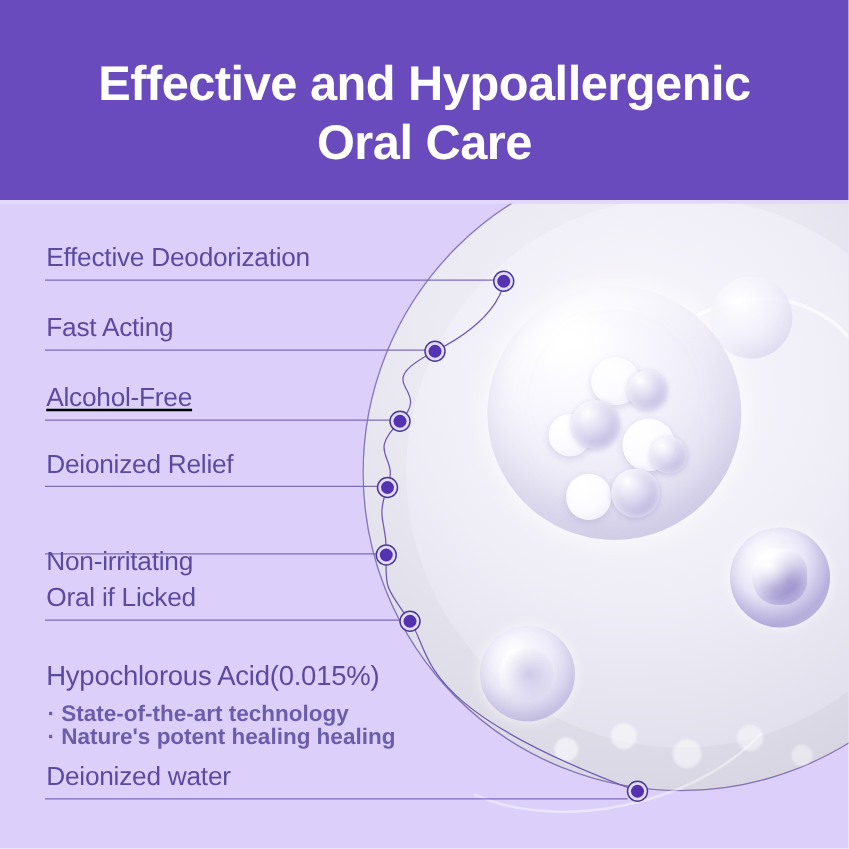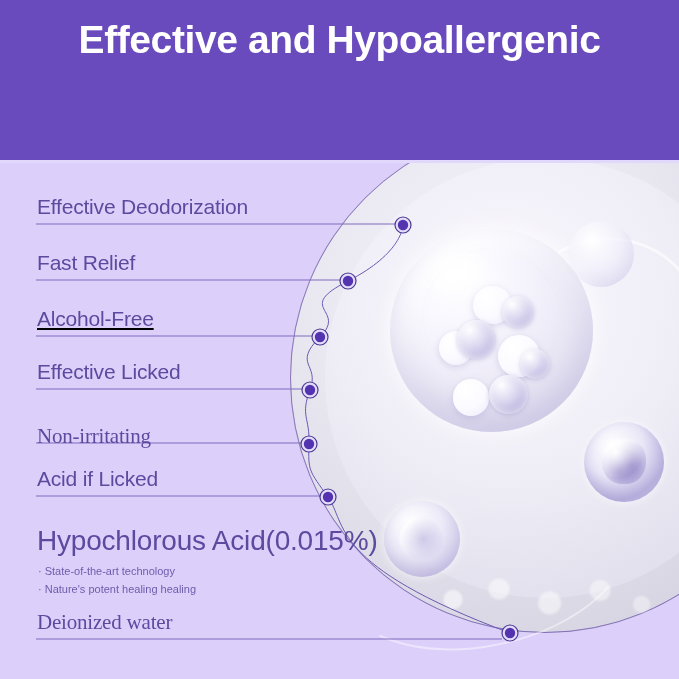--- a/index.html
+++ b/index.html
@@ -27,21 +27,21 @@
     box-sizing: border-box;
   }
   .header-rule {
     position: absolute;
     left: 0; top: 160px;
     width: 679px; height: 3px;
     background: #e2d8fc;
   }
   .header-title {
     position: absolute;
-    left: 0; top: 16px;
+    left: 0; top: 44px;
     width: 679px;
     text-align: center;
     color: #ffffff;
     font-size: 39px;
     font-weight: bold;
     line-height: 47px;
     letter-spacing: -0.4px;
   }
   .header-title .ln { display: block; }
 
@@ -224,52 +224,54 @@
     color: #5b4a9e;
     font-size: 21px;
     line-height: 24px;
     white-space: nowrap;
     letter-spacing: -0.2px;
   }
   .ingredient-title {
     position: absolute;
     left: 37px;
     color: #5b4a9e;
-    font-size: 28px;
+    font-size: 22px;
     line-height: 26px;
     white-space: nowrap;
     letter-spacing: -0.2px;
   }
   .ingredient-sub {
     position: absolute;
     left: 38px;
     color: #6c5dab;
-    font-size: 11px;
+    font-size: 18px;
     line-height: 18px;
     white-space: nowrap;
+    font-weight: bold;
   }
   .final-row {
     position: absolute;
     left: 37px;
     color: #5b4a9e;
     font-size: 21px;
     line-height: 24px;
     white-space: nowrap;
     letter-spacing: -0.2px;
   }
 </style>
 </head>
 <body>
 
 <div id="infographic" style="background: rgb(220, 208, 251);">
 
   <div class="header-band" style="background: rgb(106, 75, 189);"></div>
   <div class="header-rule"></div>
   <div class="header-title" style="color: rgb(255, 255, 255);">
     <span class="ln">Effective and Hypoallergenic</span>
+    <span class="ln">Oral Care</span>
   </div>
 
   <div class="art-layer">
     <div class="dish"></div>
     <div class="dish-inner"></div>
     <div class="dish-rim"></div>
 
     <div class="swoosh swoosh-a"></div>
     <div class="swoosh swoosh-b"></div>
     <div class="faint-dots"></div>
@@ -318,38 +320,38 @@
         <circle cx="510" cy="633" r="5.2" fill="#5333b0"></circle>
       </g>
   </svg>
 
   <div class="feature-list">
     <div id="feature-rows">
         <div class="feature-row" style="top: 195px;">
           <div class="feature-label">Effective Deodorization</div>
         </div>
         <div class="feature-row" style="top: 251px;">
-          <div class="feature-label">Fast Relief</div>
+          <div class="feature-label">Fast Acting</div>
         </div>
         <div class="feature-row" style="top: 307px; text-decoration: underline;">
           <div class="feature-label">Alcohol-Free</div>
         </div>
         <div class="feature-row" style="top: 360px;">
-          <div class="feature-label">Effective Licked</div>
-        </div>
-        <div class="feature-row" style="top: 424px; font-family: Liberation Serif, serif;">
+          <div class="feature-label">Deionized Relief</div>
+        </div>
+        <div class="feature-row" style="top: 438px;">
           <div class="feature-label">Non-irritating</div>
         </div>
         <div class="feature-row" style="top: 467px;">
-          <div class="feature-label">Acid if Licked</div>
+          <div class="feature-label">Oral if Licked</div>
         </div>
       </div>
 
     <div class="ingredient-title" style="top: 528px;">Hypochlorous Acid(0.015%)</div>
     <div id="ingredient-bullets">
         <div class="ingredient-sub" style="top: 562px;">· State-of-the-art technology</div>
         <div class="ingredient-sub" style="top: 580px;">· Nature's potent healing healing</div>
       </div>
 
-    <div class="final-row" style="top: 610px; font-family: Liberation Serif, serif;">Deionized water</div>
+    <div class="final-row" style="top: 610px;">Deionized water</div>
   </div>
 
 </div>
 
 </body></html>

